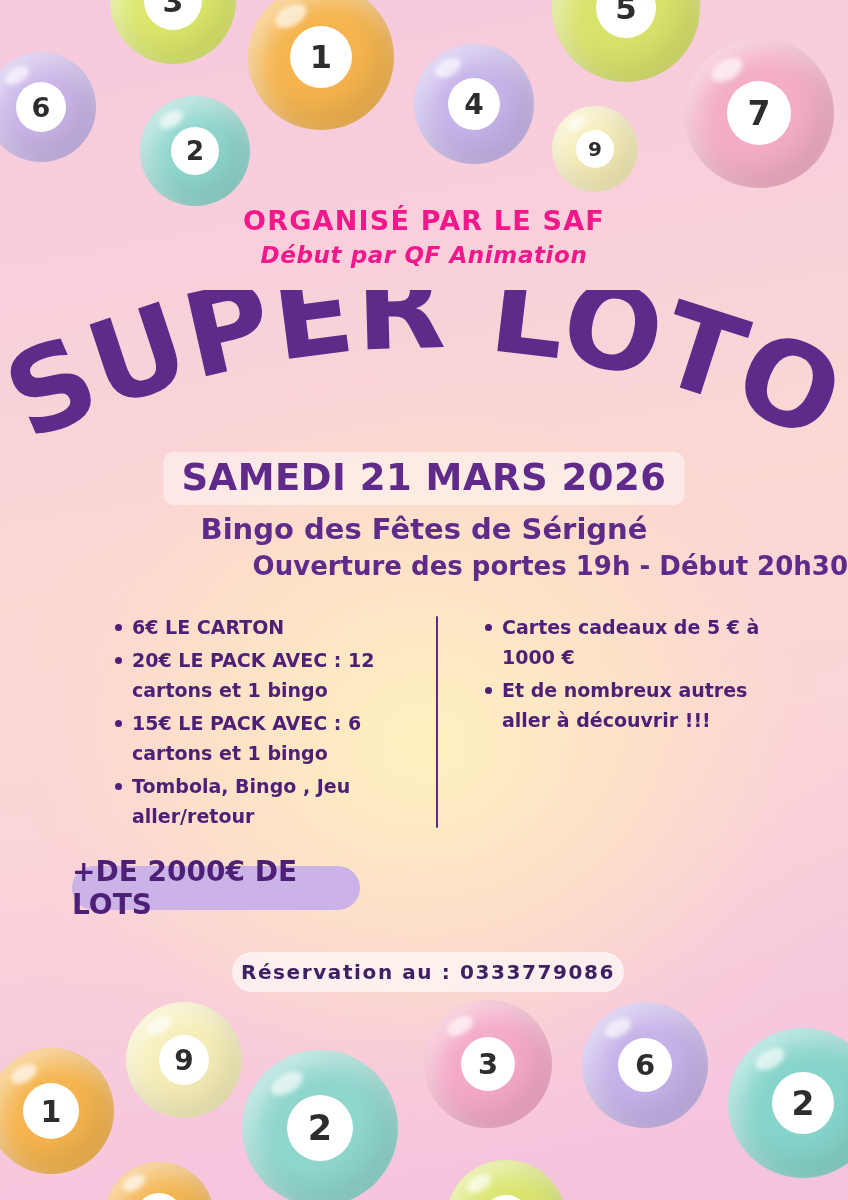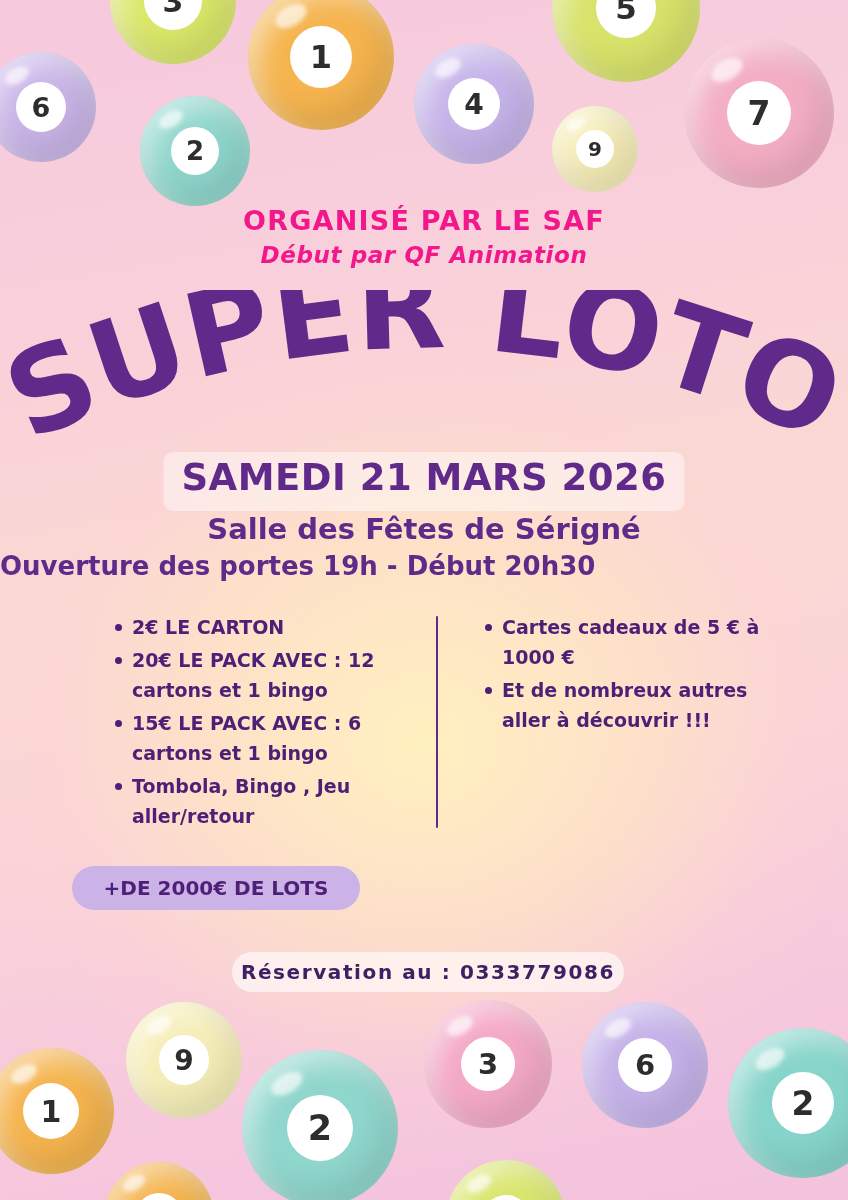--- a/index.html
+++ b/index.html
@@ -86,21 +86,21 @@
     display: block;
   }
 
   .datebox {
     position: absolute;
     top: 452px;
     left: 50%;
     transform: translateX(-50%);
     background: rgba(255,255,255,0.45);
     border-radius: 10px;
-    padding: 4px 18px 12px 18px;
+    padding: 4px 18px 6px 18px;
     text-align: right;
   }
   .datebox span {
     font-family: "DejaVu Sans", sans-serif;
     font-weight: 700;
     font-size: 37px;
     letter-spacing: 0.5px;
     color: #5f2a8a;
     white-space: nowrap;
   }
@@ -114,21 +114,21 @@
     font-family: "DejaVu Sans", sans-serif;
     font-weight: 700;
     font-size: 29px;
     color: #5f2a8a;
   }
   .hours {
     position: absolute;
     top: 551px;
     left: 0;
     width: 848px;
-    text-align: left;
+    text-align: right;
     font-family: "DejaVu Sans", sans-serif;
     font-weight: 700;
     font-size: 26px;
     color: #5f2a8a;
   }
 
   .columns {
     position: absolute;
     top: 612px;
     left: 110px;
@@ -189,21 +189,21 @@
     font-family: "DejaVu Sans", sans-serif;
     font-weight: 700;
     color: #4d1f76;
   }
   .pill-lots {
     left: 72px;
     top: 866px;
     width: 288px;
     height: 44px;
     background: #cbb3e8;
-    font-size: 20px;
+    font-size: 28px;
   }
   .pill-buvette {
     left: 512px;
     top: 866px;
     width: 272px;
     height: 64px;
     background: #f6c163;
     font-size: 25px;
   }
   .pill-resa {
@@ -276,29 +276,29 @@
       <text font-family="DejaVu Sans, sans-serif" font-weight="bold" font-size="116" fill="#5f2a8a">
         <textPath href="#arcPath" startOffset="50%" text-anchor="middle" id="titleTextPath">SUPER LOTO</textPath>
       </text>
     </svg>
   </div>
 
   <div class="datebox">
     <span>SAMEDI 21 MARS 2026</span>
   </div>
 
-  <div class="venue">Salle des Fêtes de Sérigné</div>
+  <div class="venue">Bingo des Fêtes de Sérigné</div>
   <div class="hours">Ouverture des portes 19h - Début  20h30</div>
 
   <div class="divider"></div>
 
   <div class="columns">
     <div class="col col-left">
       <ul class="bullets">
-        <li>2€ LE CARTON</li>
+        <li>6€ LE CARTON</li>
         <li>20€ LE PACK AVEC : 12 cartons et 1 bingo</li>
         <li>15€ LE PACK AVEC : 6 cartons et 1 bingo</li>
         <li>Tombola, Bingo , Jeu aller/retour</li>
       </ul>
     </div>
     <div class="col col-right">
       <ul class="bullets">
         <li>Cartes cadeaux de 5 € à 1000 €</li>
         <li>Et de nombreux autres aller à découvrir !!!</li>
       </ul>

